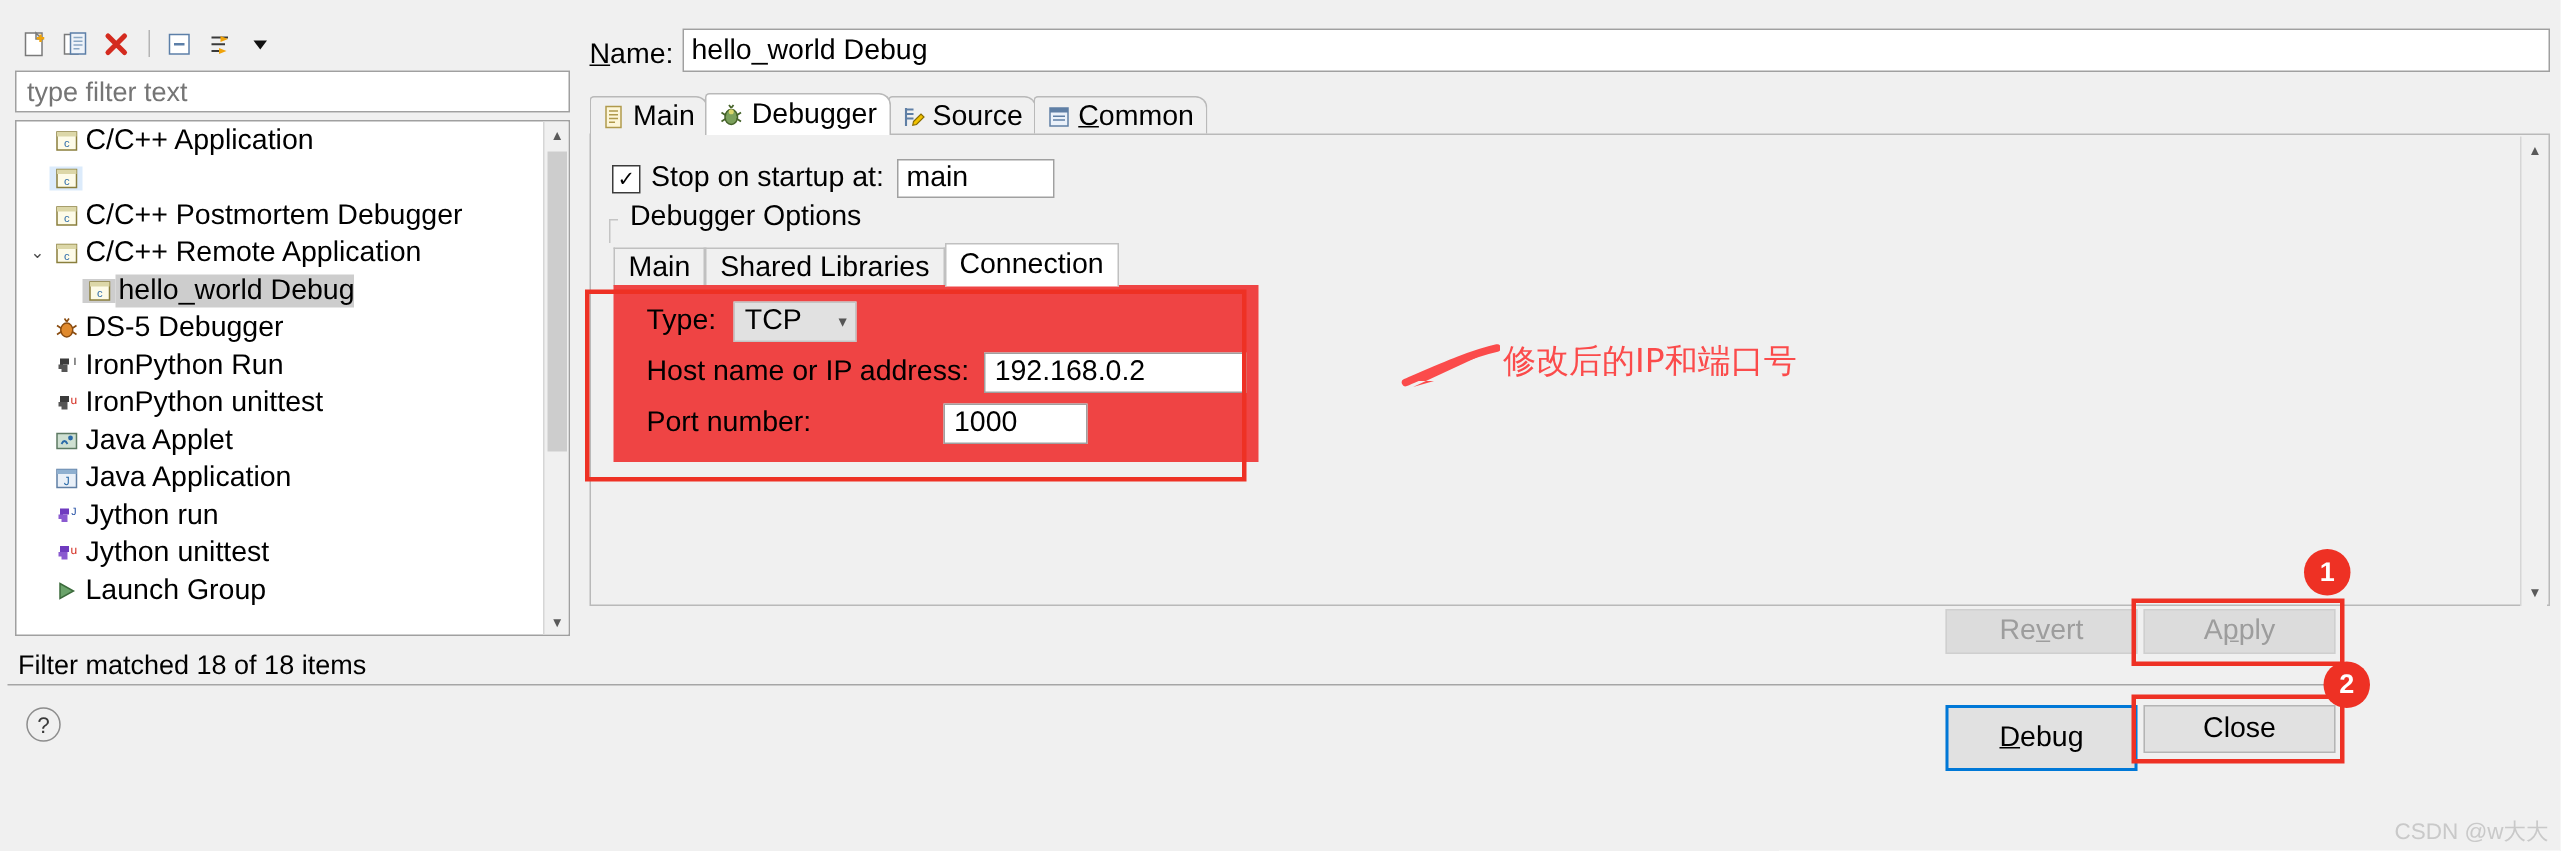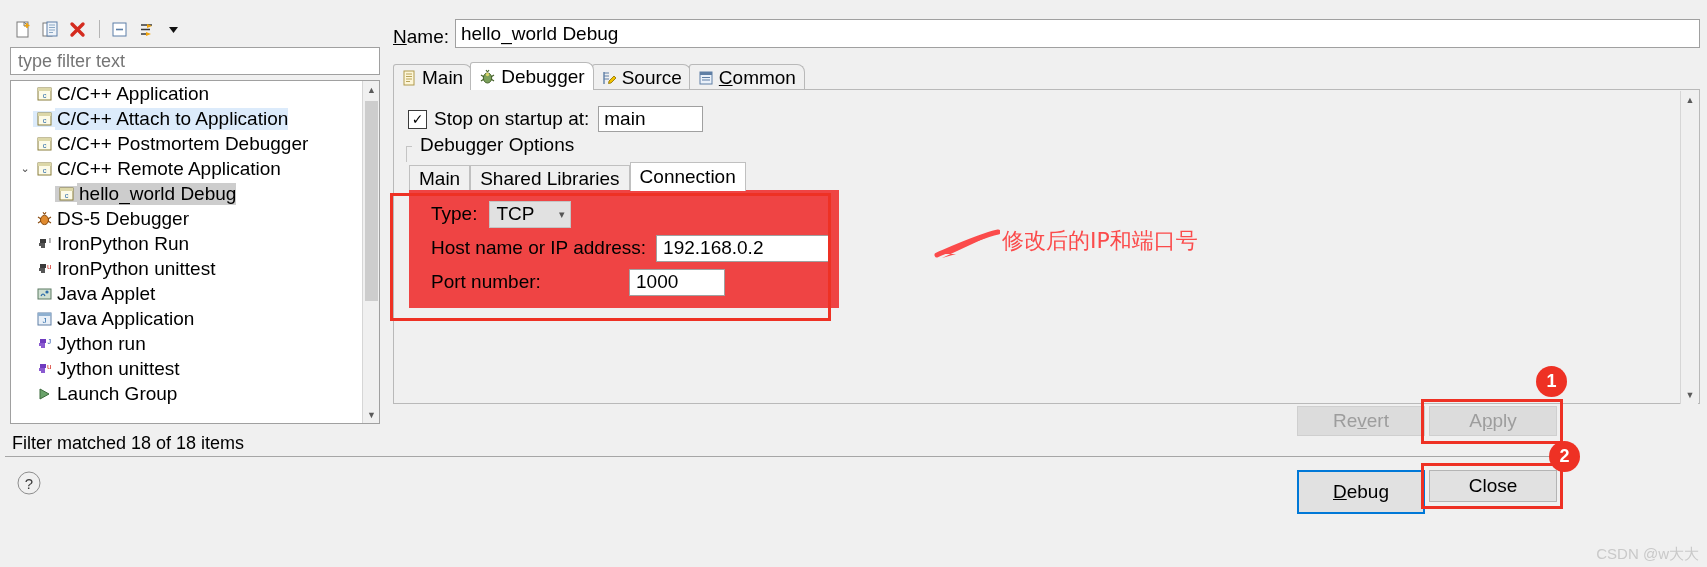--- a/index.html
+++ b/index.html
@@ -170,21 +170,20 @@
           </div>
           <div class="tree-row sel-blue" style="background: transparent;">
             <span class="twisty"></span>
             <span class="ico" style="background: rgb(220, 235, 251);">
               <svg width="17" height="16" viewBox="0 0 17 16">
                 <rect x="2" y="2" width="13" height="12" fill="#fdfbe8" stroke="#8a7f3d"></rect>
                 <rect x="2" y="2" width="13" height="3" fill="#dcd7a8"></rect>
                 <text x="8.5" y="12.2" font-size="7.5" text-anchor="middle" fill="#2a6aa8" font-family="Liberation Sans, sans-serif">c</text>
               </svg>
             </span>
-            <span class="lbl" style="background: rgb(220, 235, 251);">C/C++ Attach to Application</span>
           </div>
           <div class="tree-row">
             <span class="twisty"></span>
             <span class="ico">
               <svg width="17" height="16" viewBox="0 0 17 16">
                 <rect x="2" y="2" width="13" height="12" fill="#fdfbe8" stroke="#8a7f3d"></rect>
                 <rect x="2" y="2" width="13" height="3" fill="#dcd7a8"></rect>
                 <text x="8.5" y="12.2" font-size="7.5" text-anchor="middle" fill="#2a6aa8" font-family="Liberation Sans, sans-serif">c</text>
               </svg>
             </span>

